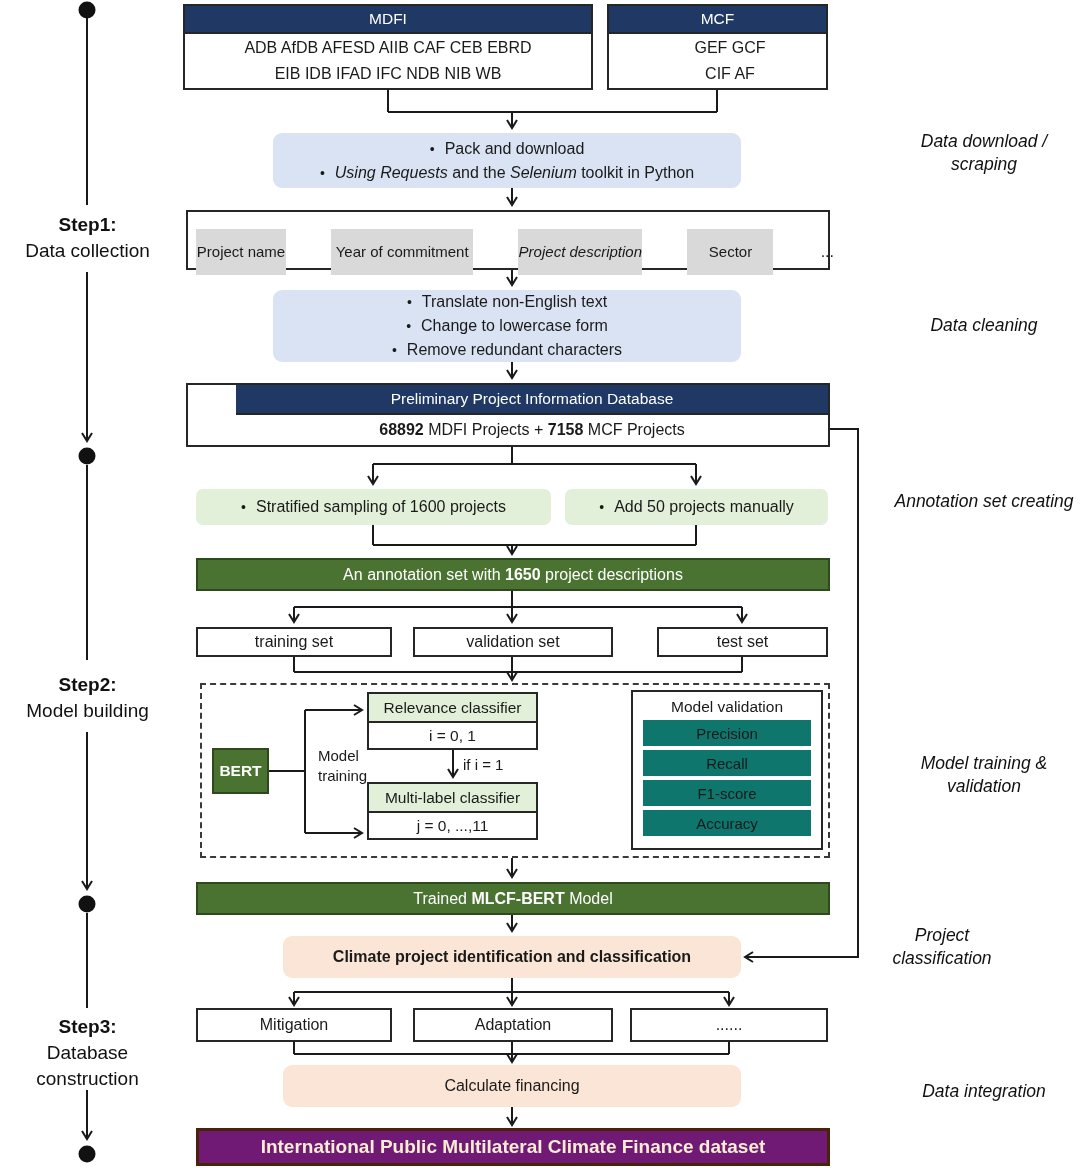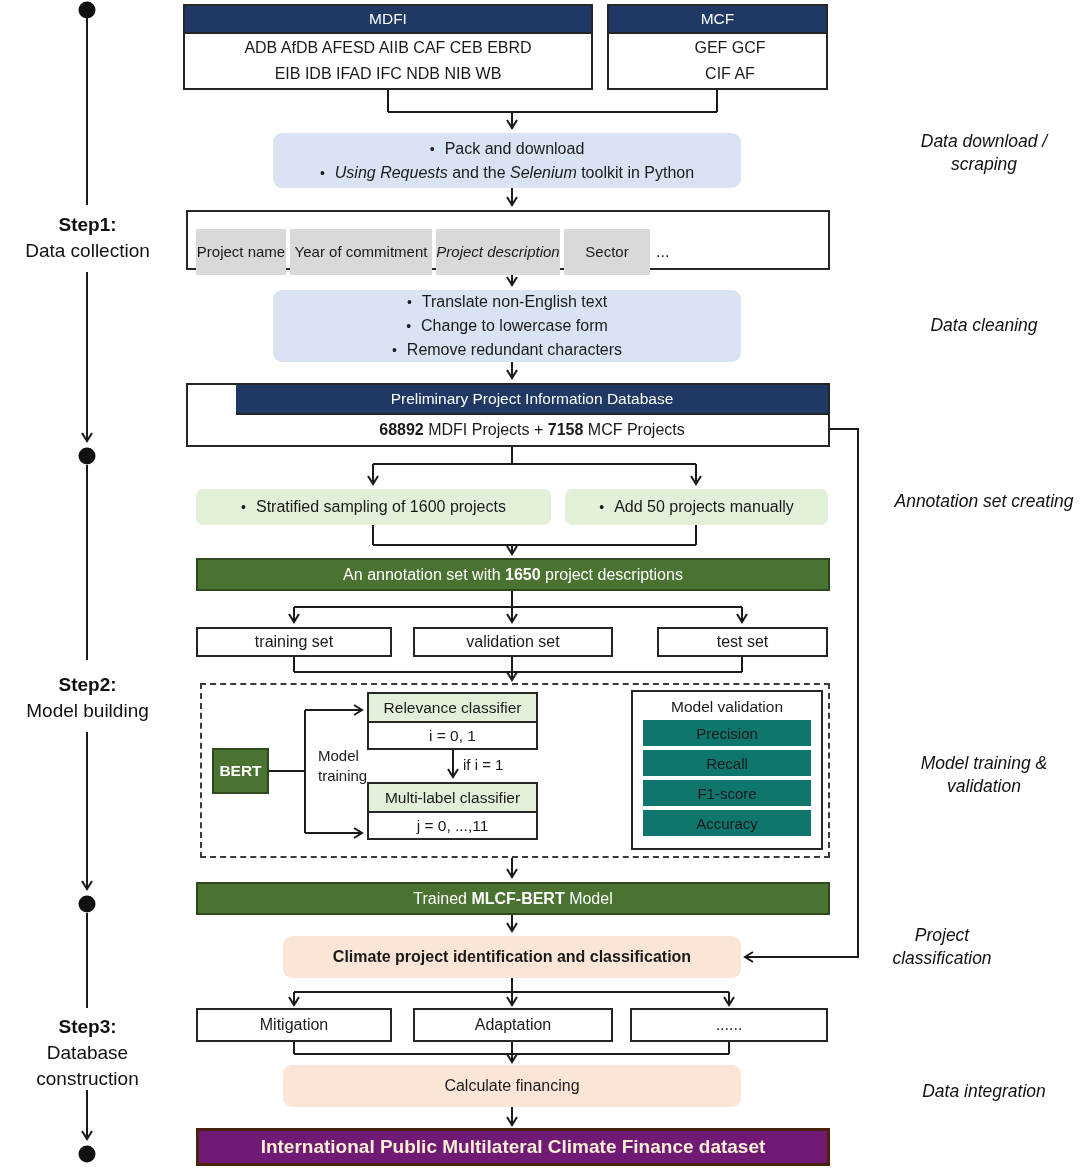--- a/index.html
+++ b/index.html
@@ -21,21 +21,21 @@
   
   .hdr-box{position:absolute;box-sizing:border-box;border:2px solid #262626;background:#fff;}
   .hdr-head{background:#1f3864;color:#fff;display:flex;align-items:center;justify-content:center;font-size:15.5px;border-bottom:2px solid #262626;}
   .hdr-body{display:flex;flex-direction:column;align-items:center;justify-content:center;font-size:16px;line-height:26px;}
 
   
   .bl{display:flex;gap:10px;align-items:baseline;justify-content:center;font-size:16px;line-height:23px;}
   .bchar{font-size:14px;}
 
   
-  .fields-row{position:absolute;display:flex;gap:4px;align-items:center;justify-content:flex-start;padding:12px 8px;}
+  .fields-row{position:absolute;display:flex;gap:4px;align-items:center;justify-content:space-between;padding:12px 8px;}
   .chip{background:#d9d9d9;display:flex;align-items:center;justify-content:center;text-align:center;font-size:15px;line-height:1.3;}
   .fields-more{font-size:16px;padding:0 2px;}
 
   
   .clf{position:absolute;border:2px solid #262626;background:#fff;box-sizing:border-box;}
   .clf-head{height:27px;background:#e2efd9;border-bottom:2px solid #262626;display:flex;align-items:center;justify-content:center;font-size:15.5px;}
   .clf-body{height:25px;display:flex;align-items:center;justify-content:center;font-size:15.5px;}
 
   .bert{position:absolute;background:#4a7230;border:2px solid #2e4a1c;color:#fff;display:flex;align-items:center;justify-content:center;font-size:15.5px;font-weight:bold;box-sizing:border-box;}
   .mini-label{position:absolute;font-size:15px;line-height:1.3;}

